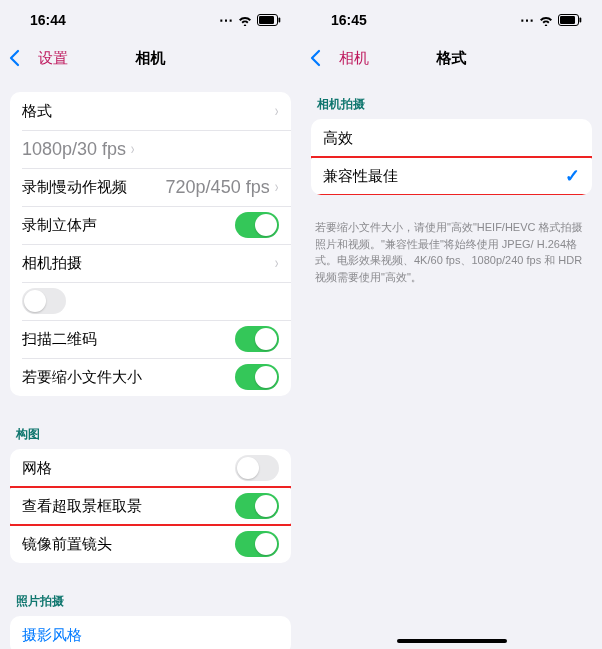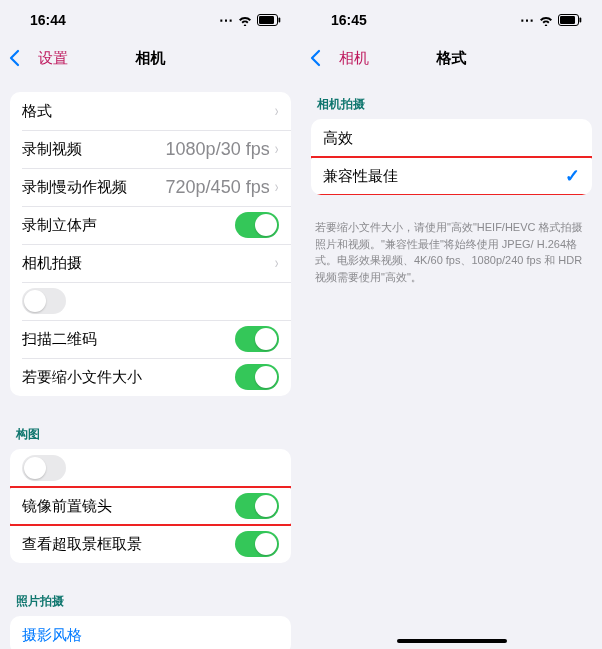--- a/index.html
+++ b/index.html
@@ -164,21 +164,20 @@
   </div>
 
   <div class="content">
 
     <div class="group">
       <div class="row">
         <span class="row-label">格式</span>
         <span class="chevron">›</span>
       </div>
       <div class="row">
-        <span class="row-label">录制视频</span>
         <span class="row-value">1080p/30 fps</span>
         <span class="chevron">›</span>
       </div>
       <div class="row">
         <span class="row-label">录制慢动作视频</span>
         <span class="row-value">720p/450 fps</span>
         <span class="chevron">›</span>
       </div>
       <div class="row">
         <span class="row-label">录制立体声</span>
@@ -197,28 +196,29 @@
       </div>
       <div class="row">
         <span class="row-label">若要缩小文件大小</span>
         <span class="switch on"></span>
       </div>
     </div>
 
     <div class="group-header">构图</div>
     <div class="group" style="position:relative;">
       <div class="row">
+        <span class="row-label">网格</span>
         <span class="switch off"></span>
       </div>
       <div class="row">
+        <span class="row-label">查看超取景框取景</span>
+        <span class="switch on"></span>
+      </div>
+      <div class="row">
         <span class="row-label">镜像前置镜头</span>
-        <span class="switch on"></span>
-      </div>
-      <div class="row">
-        <span class="row-label">查看超取景框取景</span>
         <span class="switch on"></span>
       </div>
       <div class="highlight-box" style="left:-2px;right:-2px;top:37px;height:40px;"></div>
     </div>
 
     <div class="group-header">照片拍摄</div>
     <div class="group" style="margin-bottom:4px;">
       <div class="row">
         <span class="row-label row-link">摄影风格</span>
       </div>

